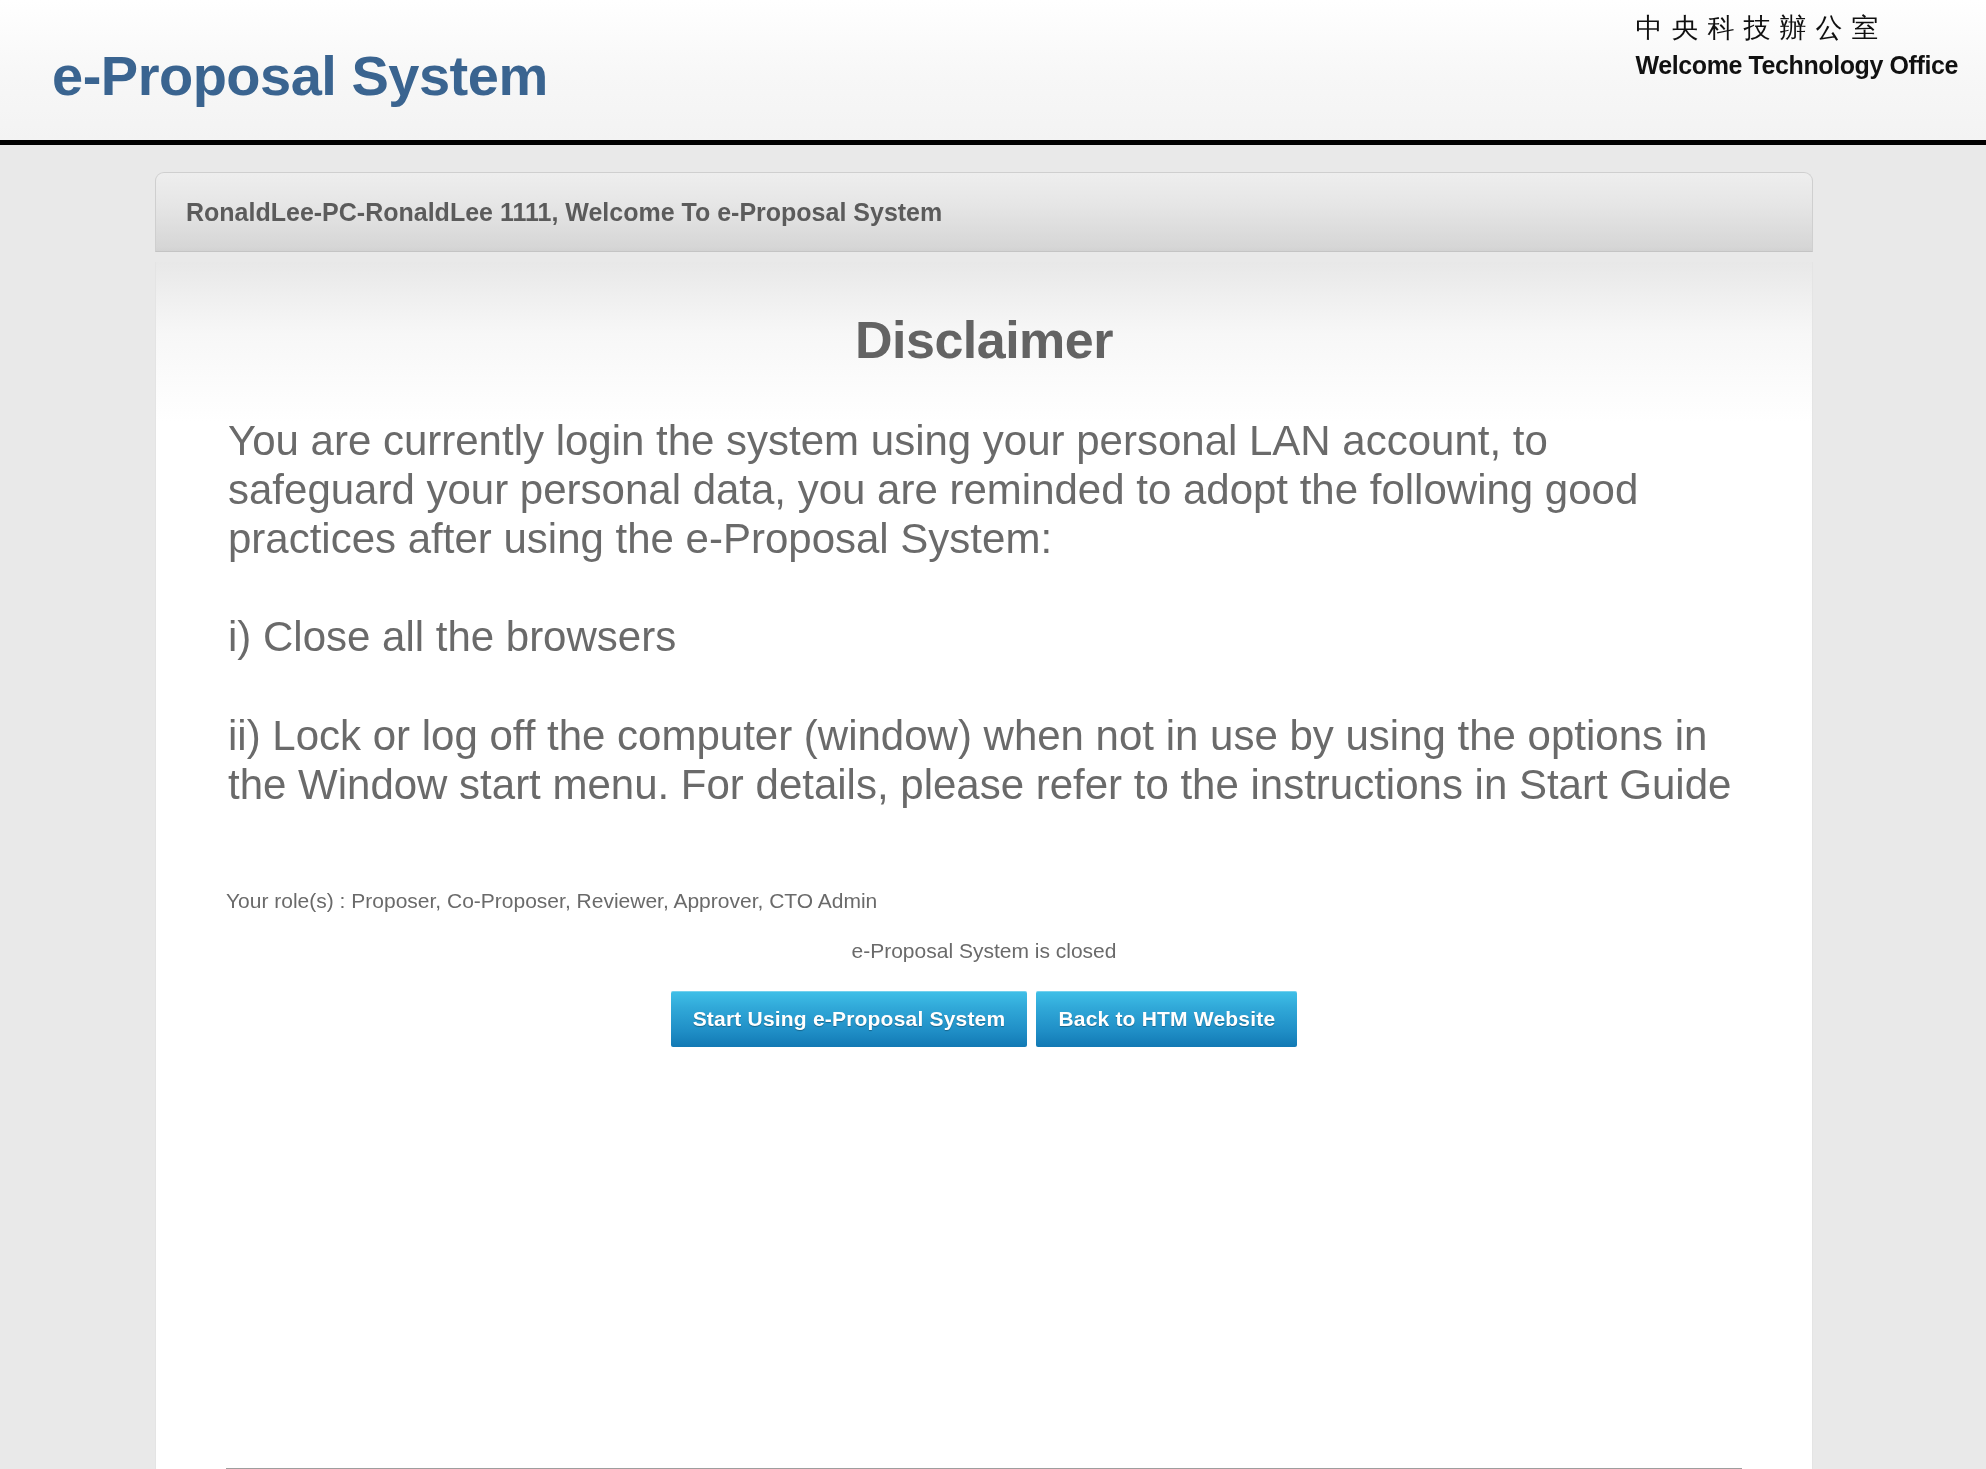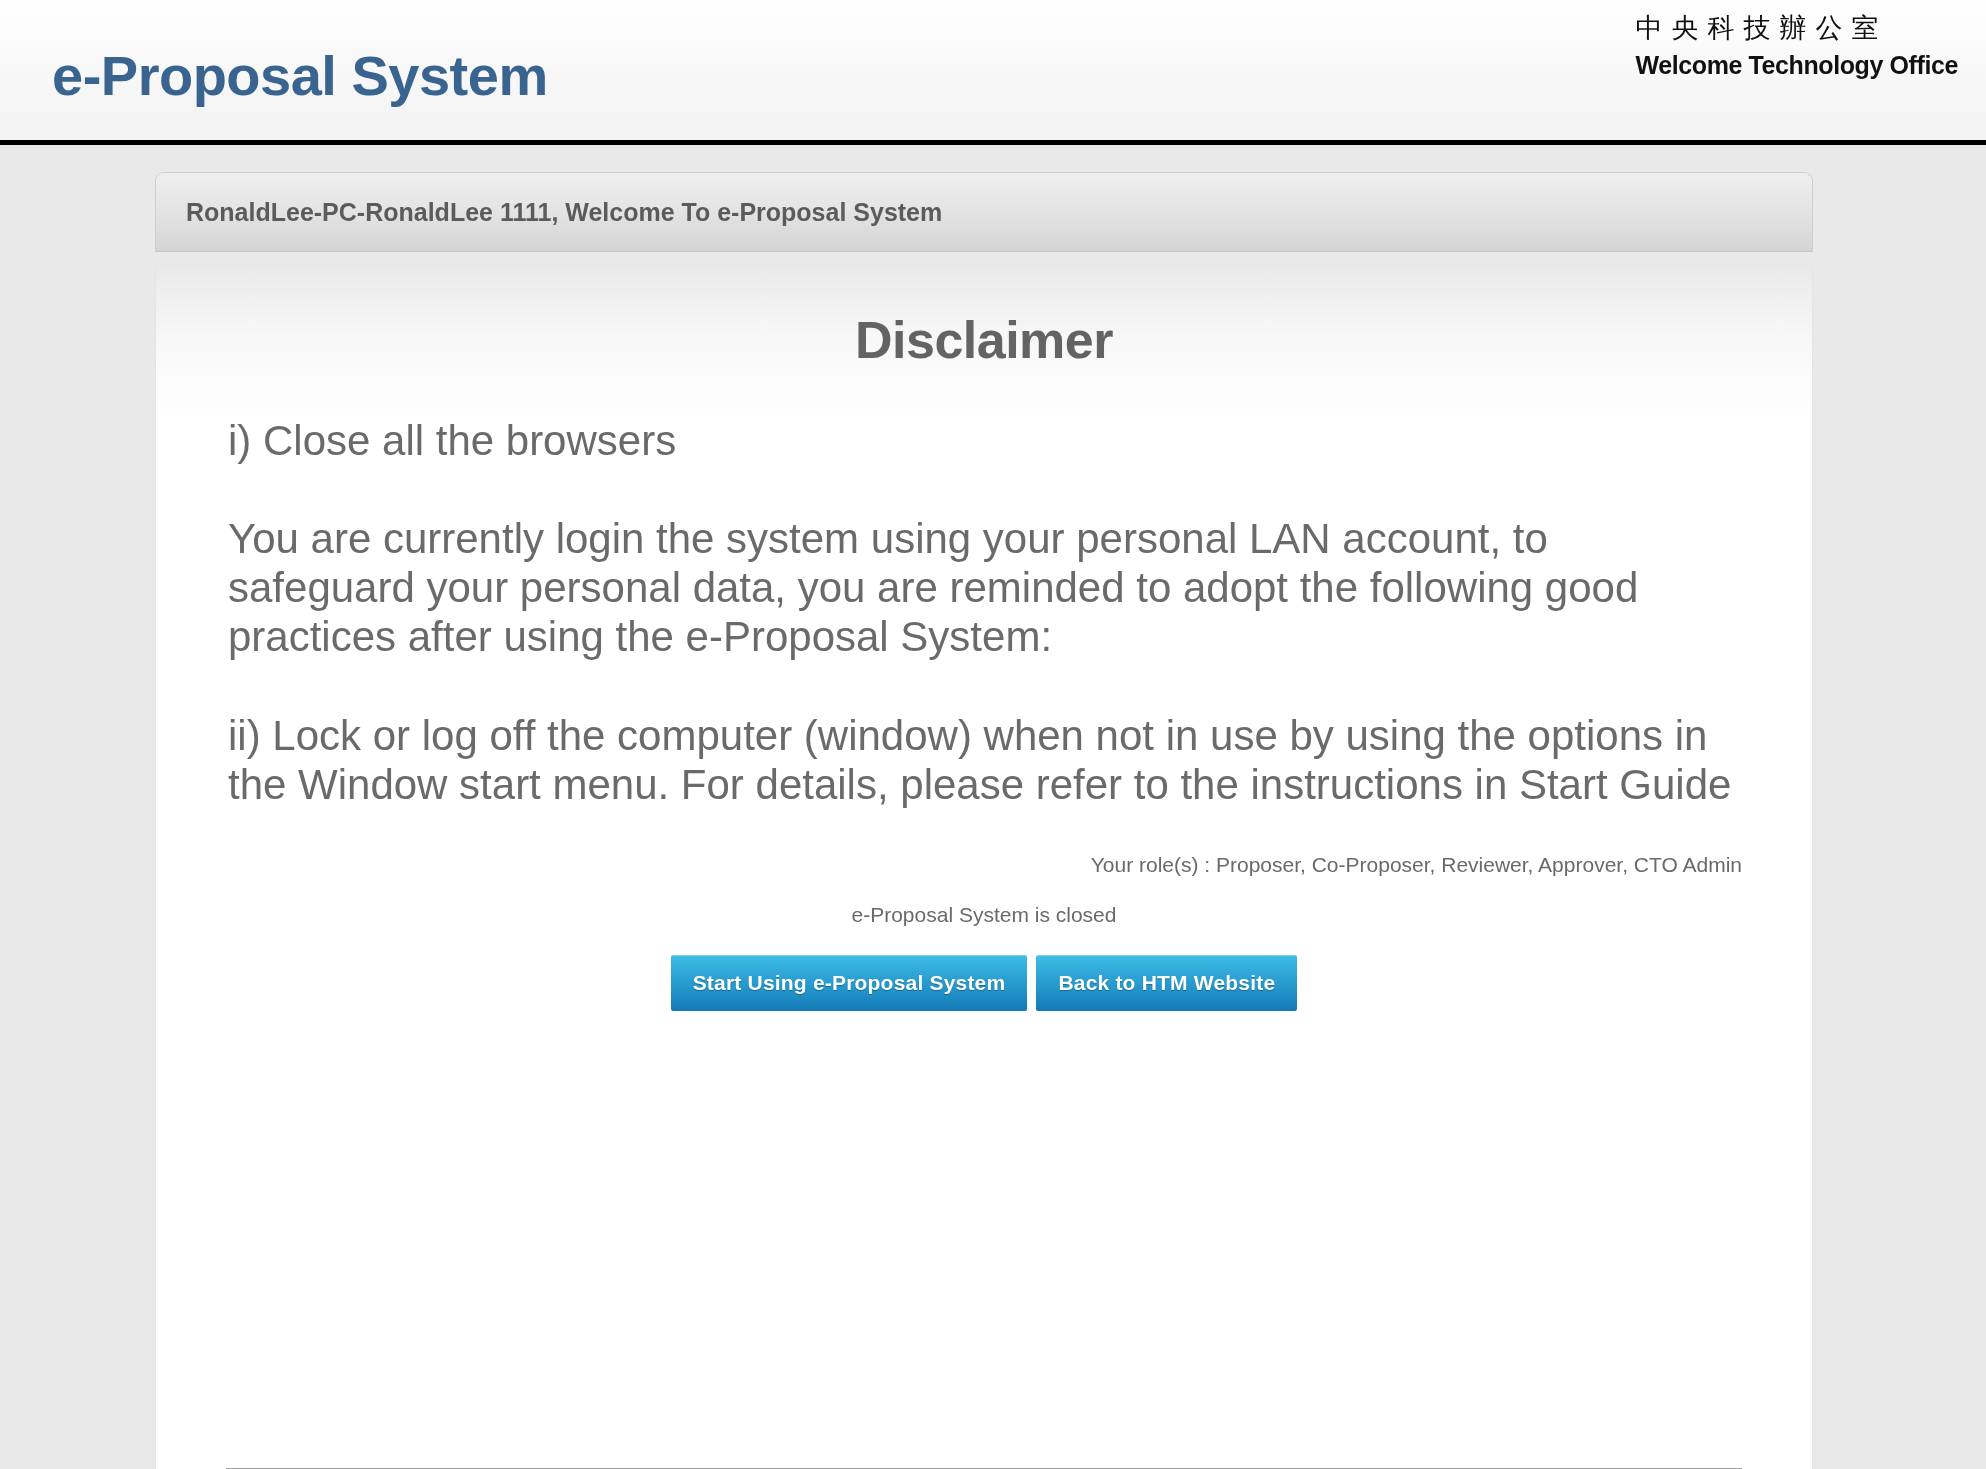--- a/index.html
+++ b/index.html
@@ -128,22 +128,22 @@
     margin-bottom: 0;
   }
   .start-guide-link {
     color: #6a6a6a;
     text-underline-offset: 5px;
     text-decoration-thickness: 3px;
     cursor: pointer;
   }
 
   .roles-line {
-    margin-top: 44px;
-    text-align: right;
+    margin-top: 80px;
+    text-align: left;
     font-size: 21px;
     color: #6a6a6a;
   }
   .status-line {
     margin-top: 26px;
     text-align: center;
     font-size: 21px;
     color: #6a6a6a;
   }
 
@@ -196,22 +196,22 @@
   <div class="panel-wrap">
 
     <div class="welcome-bar">
       <span class="welcome-text">RonaldLee-PC-RonaldLee 1111, Welcome To e-Proposal System</span>
     </div>
 
     <div class="content-card">
       <h1 class="disclaimer-heading">Disclaimer</h1>
 
       <div class="disclaimer-body">
+        <p>You are currently login the system using your personal LAN account, to safeguard your personal data, you are reminded to adopt the following good practices after using the e-Proposal System:</p>
         <p>i) Close all the browsers</p>
-        <p>You are currently login the system using your personal LAN account, to safeguard your personal data, you are reminded to adopt the following good practices after using the e-Proposal System:</p>
         <p><span>ii) Lock or log off the computer (window) when not in use by using the options in the Window start menu. For details, please refer to the instructions in </span><a class="start-guide-link">Start Guide</a></p>
       </div>
 
       <div class="roles-line">Your role(s) : Proposer, Co-Proposer, Reviewer, Approver, CTO Admin</div>
       <div class="status-line">e-Proposal System is closed</div>
 
       <div class="button-row">
         <button class="cta-button">Start Using e-Proposal System</button>
         <button class="cta-button">Back to HTM Website</button>
       </div>

